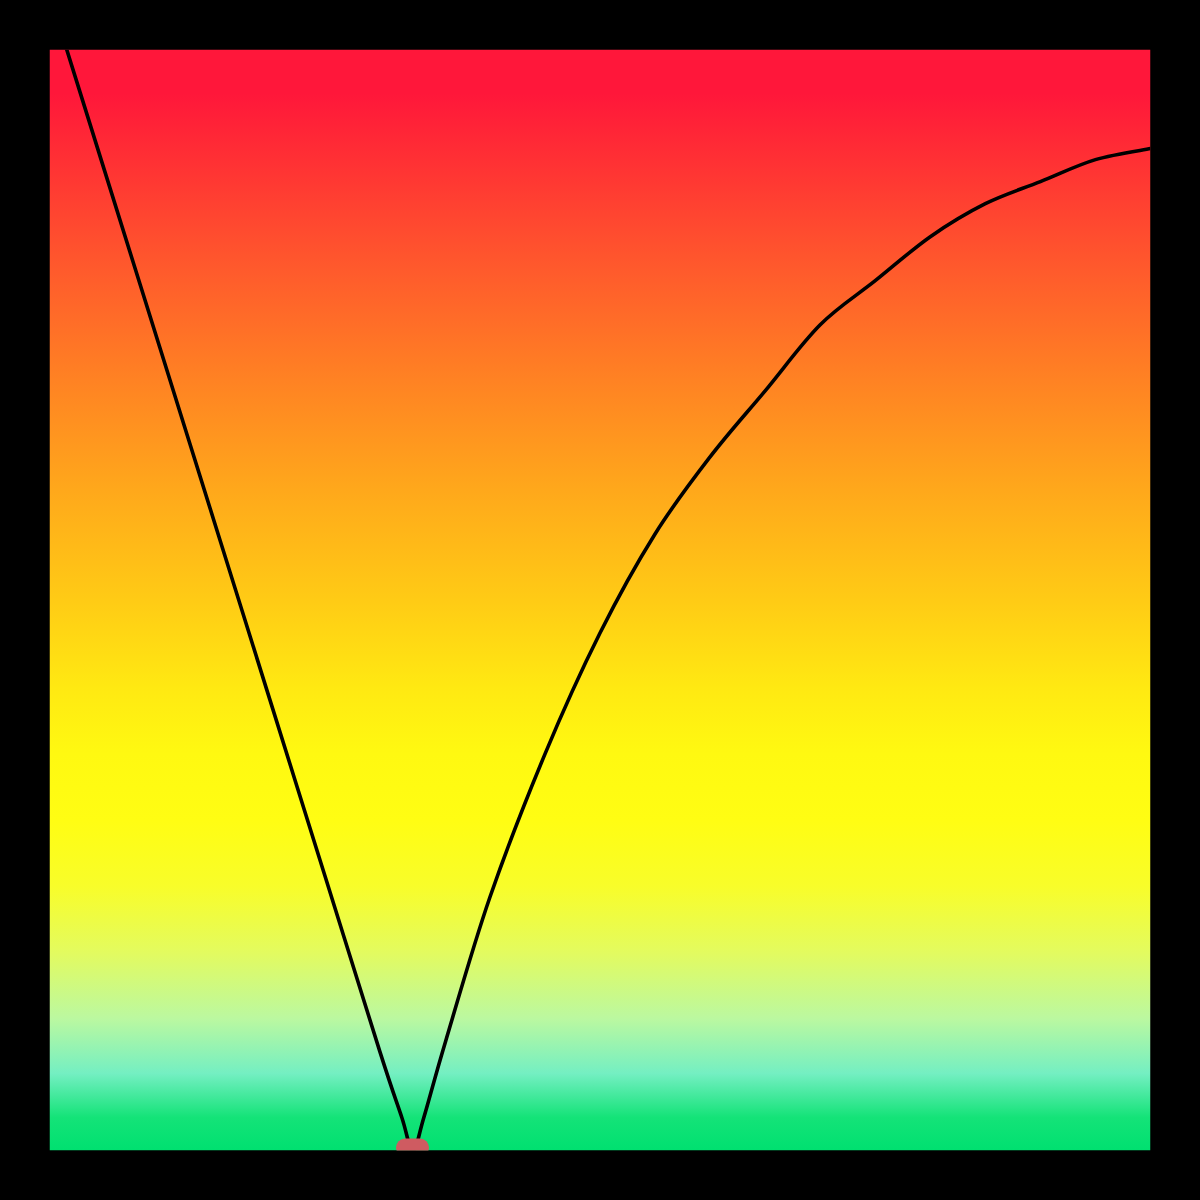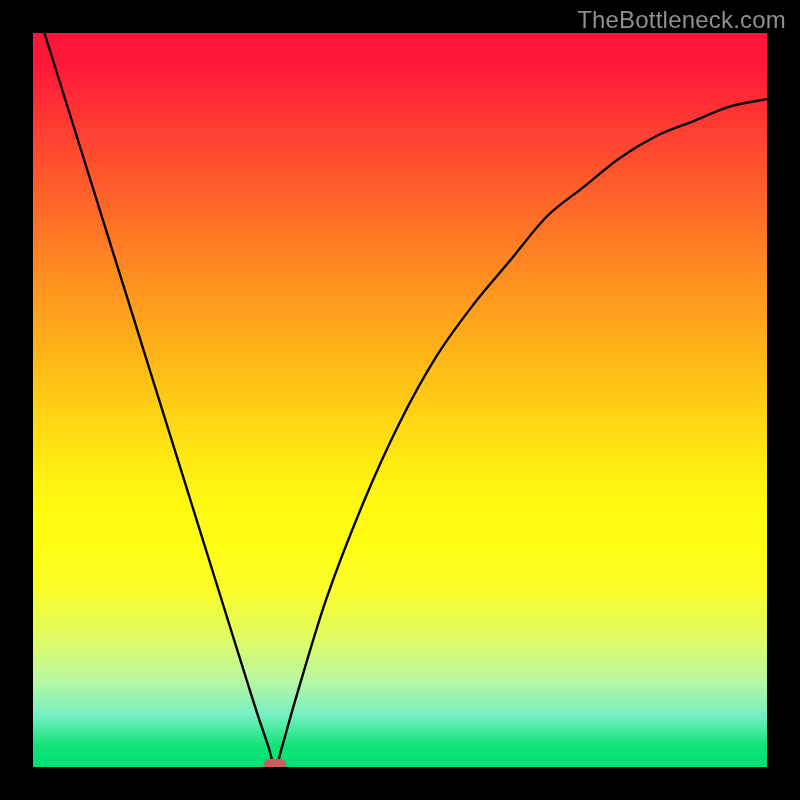--- a/index.html
+++ b/index.html
@@ -77,14 +77,13 @@
   <div class="plot-area">
     <div class="gradient-bg"></div>
 
     <svg class="curve-svg" viewBox="0 0 734 734" preserveAspectRatio="none">
       <path fill="none" stroke="#000" stroke-width="2.4" stroke-linecap="round" d="M 0.00 -36.70 C 6.12 -17.13, 24.47 41.59, 36.70 80.74 C 48.93 119.89, 61.17 159.03, 73.40 198.18 C 85.63 237.33, 97.87 276.47, 110.10 315.62 C 122.33 354.77, 134.57 393.91, 146.80 433.06 C 159.03 472.21, 171.27 511.35, 183.50 550.50 C 195.73 589.65, 211.64 641.03, 220.20 667.94 C 228.76 694.85, 231.21 700.97, 234.88 711.98 C 238.55 722.99, 239.77 734.00, 242.22 734.00 C 244.67 734.00, 245.89 724.21, 249.56 711.98 C 253.23 699.75, 256.90 685.07, 264.24 660.60 C 271.58 636.13, 282.59 596.99, 293.60 565.18 C 304.61 533.37, 318.07 499.12, 330.30 469.76 C 342.53 440.40, 354.77 413.49, 367.00 389.02 C 379.23 364.55, 391.47 342.53, 403.70 322.96 C 415.93 303.39, 428.17 287.48, 440.40 271.58 C 452.63 255.68, 464.87 242.22, 477.10 227.54 C 489.33 212.86, 501.57 195.73, 513.80 183.50 C 526.03 171.27, 538.27 163.93, 550.50 154.14 C 562.73 144.35, 574.97 133.34, 587.20 124.78 C 599.43 116.22, 611.67 108.88, 623.90 102.76 C 636.13 96.64, 648.37 92.97, 660.60 88.08 C 672.83 83.19, 685.07 77.07, 697.30 73.40 C 709.53 69.73, 727.88 67.28, 734.00 66.06"></path>
     </svg>
 
     <div class="marker" style="left: 231.22px; top: 726px; background: rgb(207, 91, 97);"></div>
   </div>
 
-  <div class="watermark">TheBottleneck.com</div>
 </div>
 
 </body></html>

